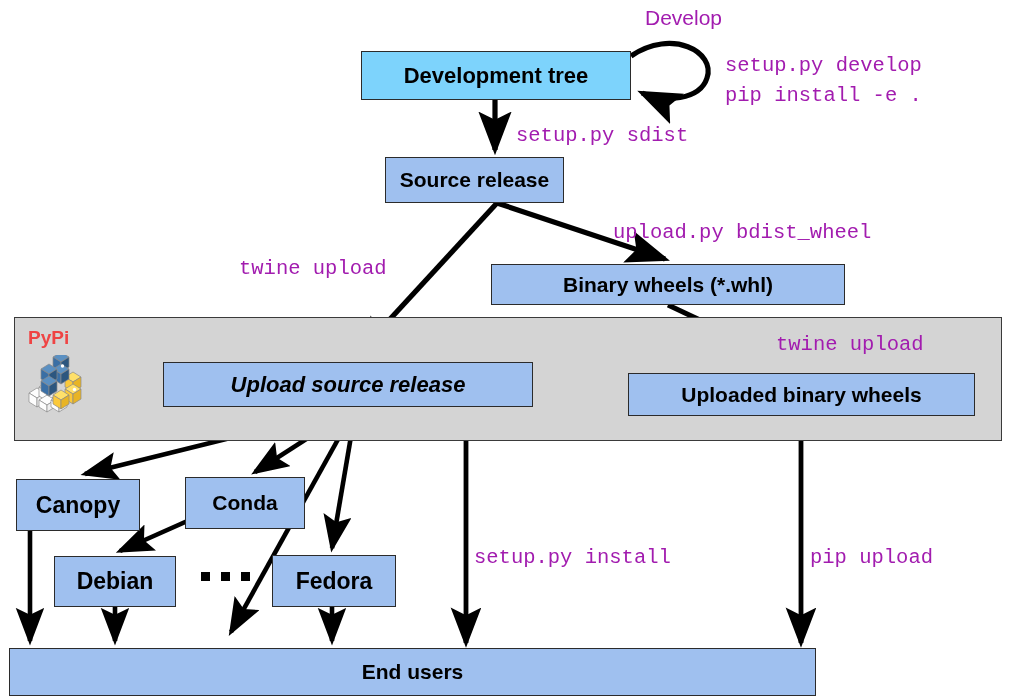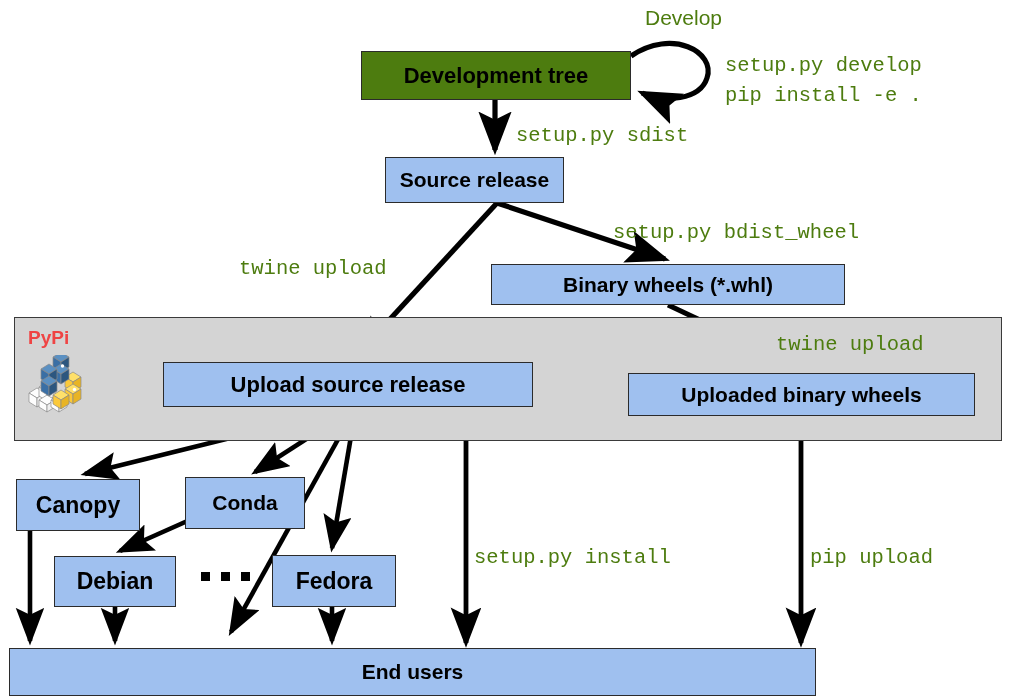--- a/index.html
+++ b/index.html
@@ -48,21 +48,21 @@
     font-family: "Liberation Sans", sans-serif;
     font-weight: bold;
     font-size: 19px;
     color: #ef4444;
     z-index: 3;
   }
   .edge-label {
     position: absolute;
     font-family: "Liberation Mono", monospace;
     font-size: 20.5px;
-    color: #4d7c0f;
+    color: #a21caf;
     white-space: pre;
     z-index: 5;
     line-height: 27px;
   }
   .edge-label.sans {
     font-family: "Liberation Sans", sans-serif;
     font-size: 21px;
   }
   .pypi-logo {
     position: absolute;
@@ -179,30 +179,30 @@
     </g>
   </svg>
 
   <div class="ellipsis-dots" id="ellipsis-dots" style="left: 201px; top: 572px;">
     <i></i>
     <i></i>
     <i></i>
   </div>
 
   <div id="node-host">
-      <div class="node-box" style="left: 361px; top: 51px; width: 270px; height: 49px; font-size: 22px; background: #4d7c0f; border-color: rgb(43, 43, 43);">
+      <div class="node-box" style="left: 361px; top: 51px; width: 270px; height: 49px; font-size: 22px; background: #7dd3fc; border-color: rgb(43, 43, 43);">
         <span>Development  tree</span>
       </div>
       <div class="node-box" style="left: 385px; top: 157px; width: 179px; height: 46px; font-size: 21px; background: rgb(159, 192, 239); border-color: rgb(43, 43, 43);">
         <span>Source release</span>
       </div>
       <div class="node-box" style="left: 491px; top: 264px; width: 354px; height: 41px; font-size: 21px; background: rgb(159, 192, 239); border-color: rgb(43, 43, 43);">
         <span>Binary wheels (*.whl)</span>
       </div>
-      <div class="node-box" style="left: 163px; top: 362px; width: 370px; height: 45px; font-size: 22px; background: rgb(159, 192, 239); border-color: rgb(43, 43, 43);">
+      <div class="node-box" style="left: 163px; top: 362px; width: 370px; height: 45px; font-size: 22px; background: rgb(159, 192, 239); border-color: rgb(43, 43, 43); font-style: italic;">
         <span>Upload source release</span>
       </div>
       <div class="node-box" style="left: 628px; top: 373px; width: 347px; height: 43px; font-size: 21px; background: rgb(159, 192, 239); border-color: rgb(43, 43, 43);">
         <span>Uploaded binary wheels</span>
       </div>
       <div class="node-box" style="left: 16px; top: 479px; width: 124px; height: 52px; font-size: 23px; background: rgb(159, 192, 239); border-color: rgb(43, 43, 43);">
         <span>Canopy</span>
       </div>
       <div class="node-box" style="left: 185px; top: 477px; width: 120px; height: 52px; font-size: 21px; background: rgb(159, 192, 239); border-color: rgb(43, 43, 43);">
         <span>Conda</span>
@@ -216,20 +216,20 @@
       <div class="node-box" style="left: 9px; top: 648px; width: 807px; height: 48px; font-size: 21px; background: rgb(159, 192, 239); border-color: rgb(43, 43, 43);">
         <span>End users</span>
       </div>
     </div>
 
   <div id="label-host">
       <div class="edge-label sans" style="left: 645px; top: 4px;">Develop</div>
       <div class="edge-label" style="left: 725px; top: 52px;">setup.py develop</div>
       <div class="edge-label" style="left: 725px; top: 82px;">pip install -e .</div>
       <div class="edge-label" style="left: 516px; top: 122px;">setup.py sdist</div>
-      <div class="edge-label" style="left: 613px; top: 219px;">setup.py bdist_wheel</div>
+      <div class="edge-label" style="left: 613px; top: 219px;">upload.py bdist_wheel</div>
       <div class="edge-label" style="left: 239px; top: 255px;">twine upload</div>
       <div class="edge-label" style="left: 776px; top: 331px;">twine upload</div>
       <div class="edge-label" style="left: 474px; top: 544px;">setup.py install</div>
       <div class="edge-label" style="left: 810px; top: 544px;">pip upload</div>
     </div>
 
 </div>
 
 </body></html>

